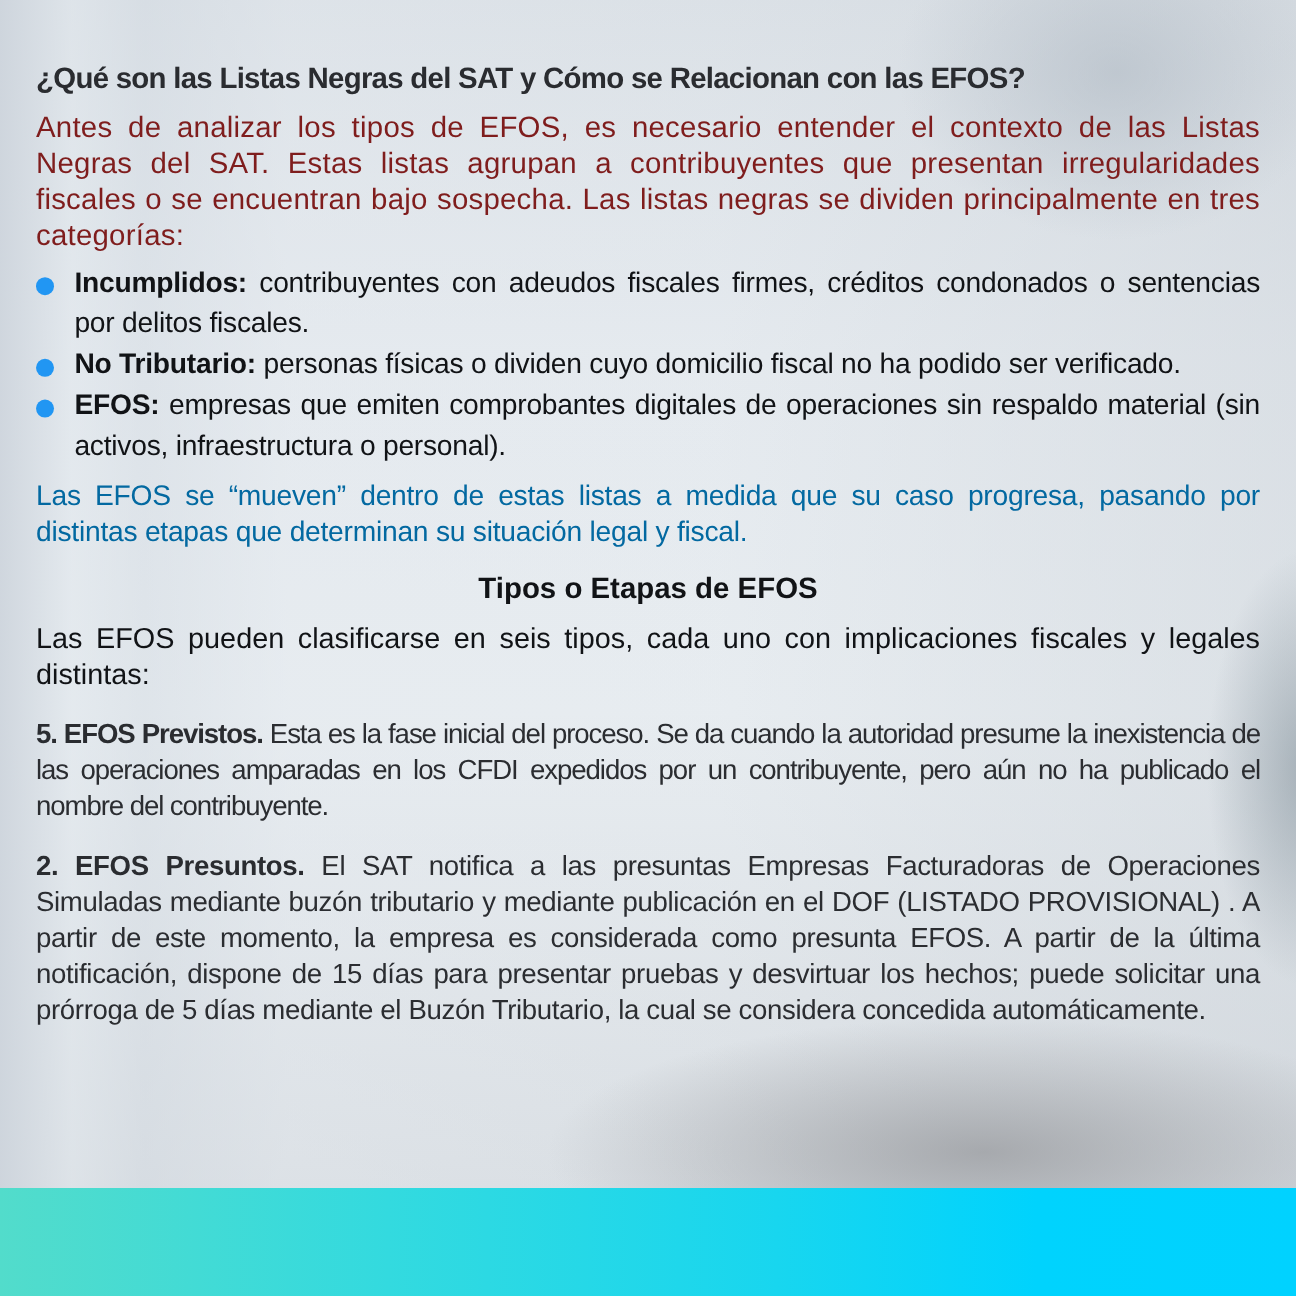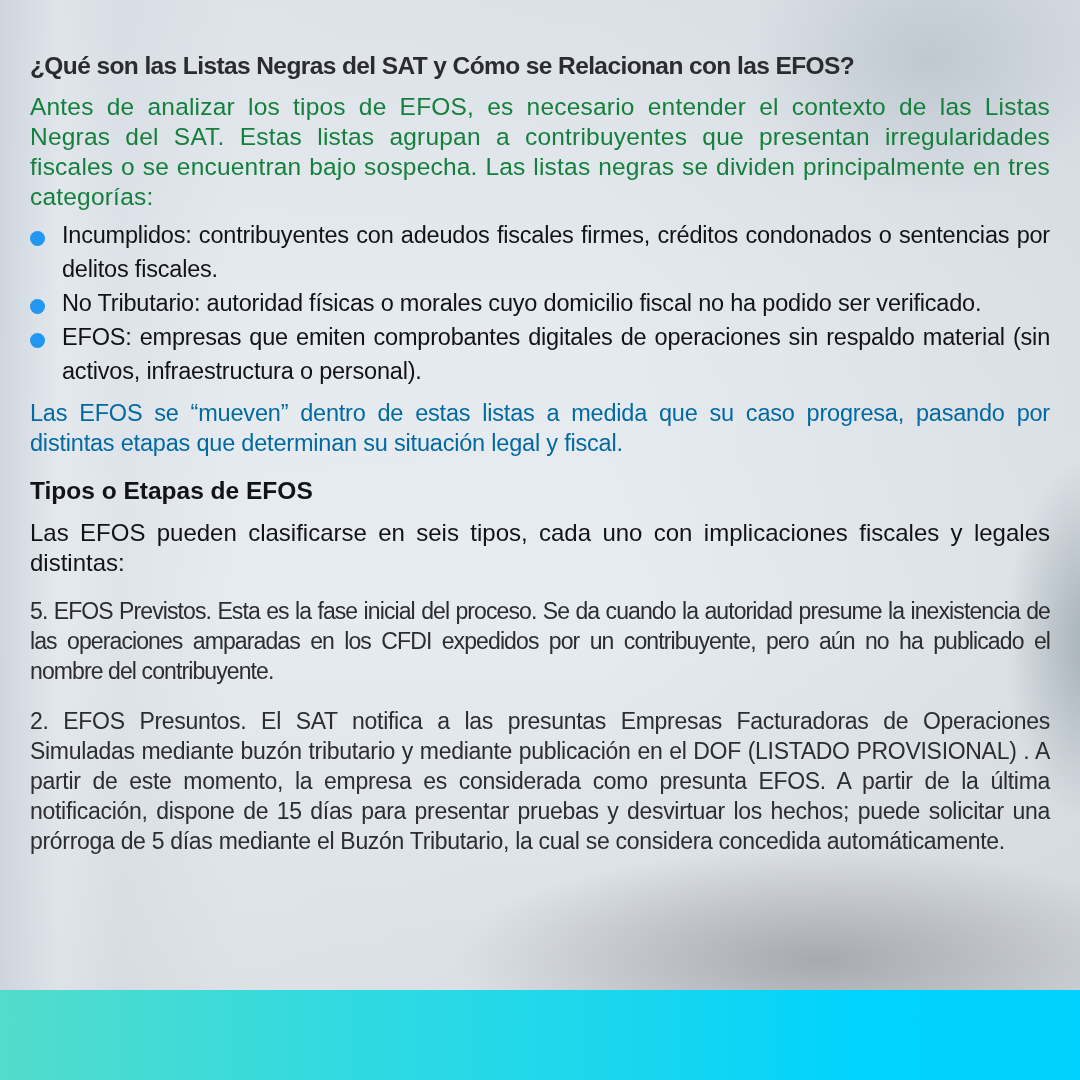--- a/index.html
+++ b/index.html
@@ -48,21 +48,21 @@
     }
     p {
       margin: 0;
       text-align: justify;
     }
     .intro {
       margin-top: 8px;
       font-size: 24.5px;
       line-height: 30px;
       letter-spacing: 0.2px;
-      color: #15803d;
+      color: #7f1d1d;
     }
     ul.categories {
       list-style: none;
       margin: 6px 0 0 0;
       padding: 0;
     }
     ul.categories li {
       position: relative;
       padding-left: 32px;
       font-size: 23.5px;
@@ -74,35 +74,36 @@
     .bullet {
       position: absolute;
       left: 0;
       top: 13px;
       width: 15px;
       height: 15px;
       border-radius: 50%;
       background: #2196f3;
     }
     .term {
-      font-weight: normal;
+      font-weight: bold;
     }
     .moves {
       margin-top: 10px;
       font-size: 23.5px;
       line-height: 30px;
       color: #0369a1;
       letter-spacing: -0.2px;
     }
     h2.subtitle {
       margin: 16px 0 0 0;
       font-size: 24.5px;
       font-weight: bold;
       line-height: 34px;
       color: #111316;
+      text-align: center;
     }
     .types-intro {
       margin-top: 10px;
       font-size: 24px;
       line-height: 30px;
       color: #111316;
     }
     .type-item {
       margin-top: 18px;
       font-size: 23px;
@@ -128,21 +129,21 @@
 
   <p class="intro">Antes de analizar los tipos de EFOS, es necesario entender el contexto de las Listas Negras del SAT. Estas listas agrupan a contribuyentes que presentan irregularidades fiscales o se encuentran bajo sospecha. Las listas negras se dividen principalmente en tres categorías:</p>
 
   <ul class="categories">
     <li>
       <span class="bullet"></span>
       <span class="term">Incumplidos:</span><span> contribuyentes con adeudos fiscales firmes, créditos condonados o sentencias por delitos fiscales.</span>
     </li>
     <li>
       <span class="bullet"></span>
-      <span class="term">No Tributario:</span><span> autoridad físicas o morales cuyo domicilio fiscal no ha podido ser verificado.</span>
+      <span class="term">No Tributario:</span><span> personas físicas o dividen cuyo domicilio fiscal no ha podido ser verificado.</span>
     </li>
     <li>
       <span class="bullet"></span>
       <span class="term">EFOS:</span><span> empresas que emiten comprobantes digitales de operaciones sin respaldo material (sin activos, infraestructura o personal).</span>
     </li>
   </ul>
 
   <p class="moves">Las EFOS se “mueven” dentro de estas listas a medida que su caso progresa, pasando por distintas etapas que determinan su situación legal y fiscal.</p>
 
   <h2 class="subtitle">Tipos o Etapas de EFOS</h2>

